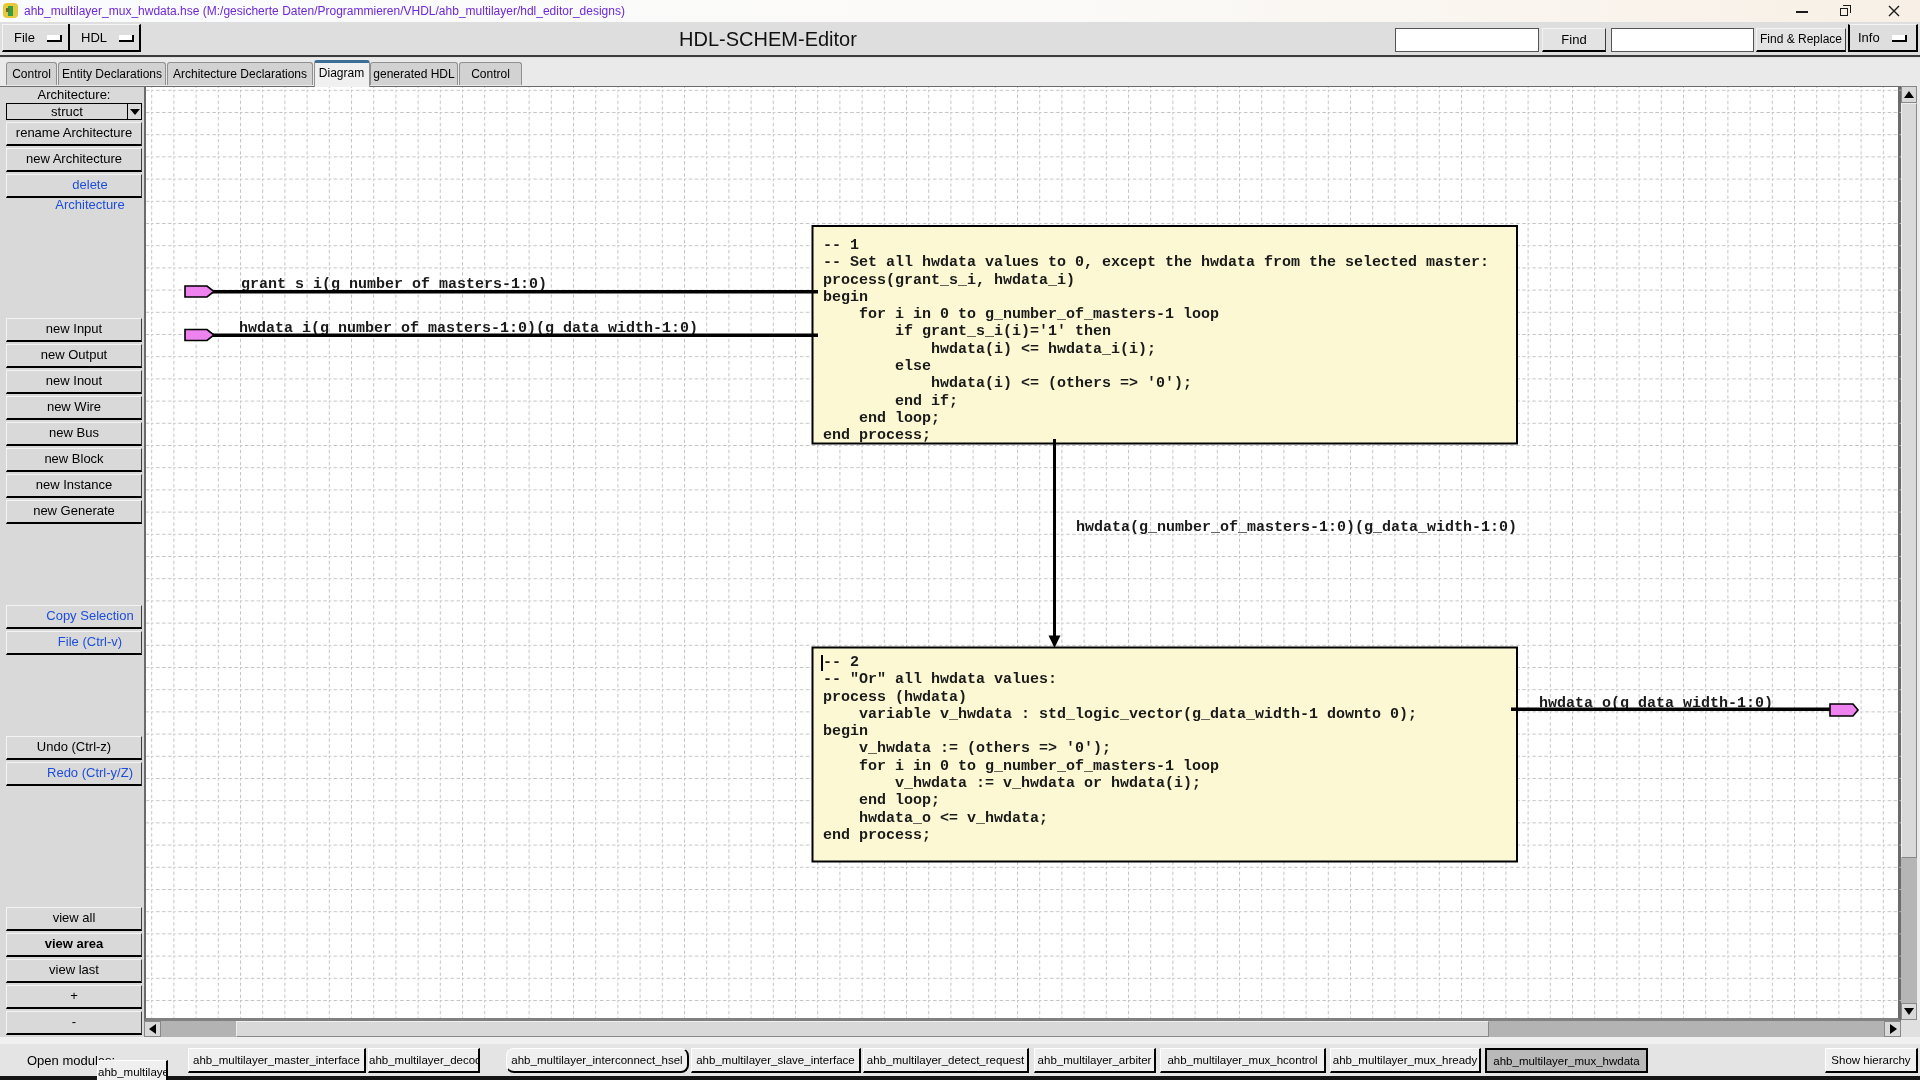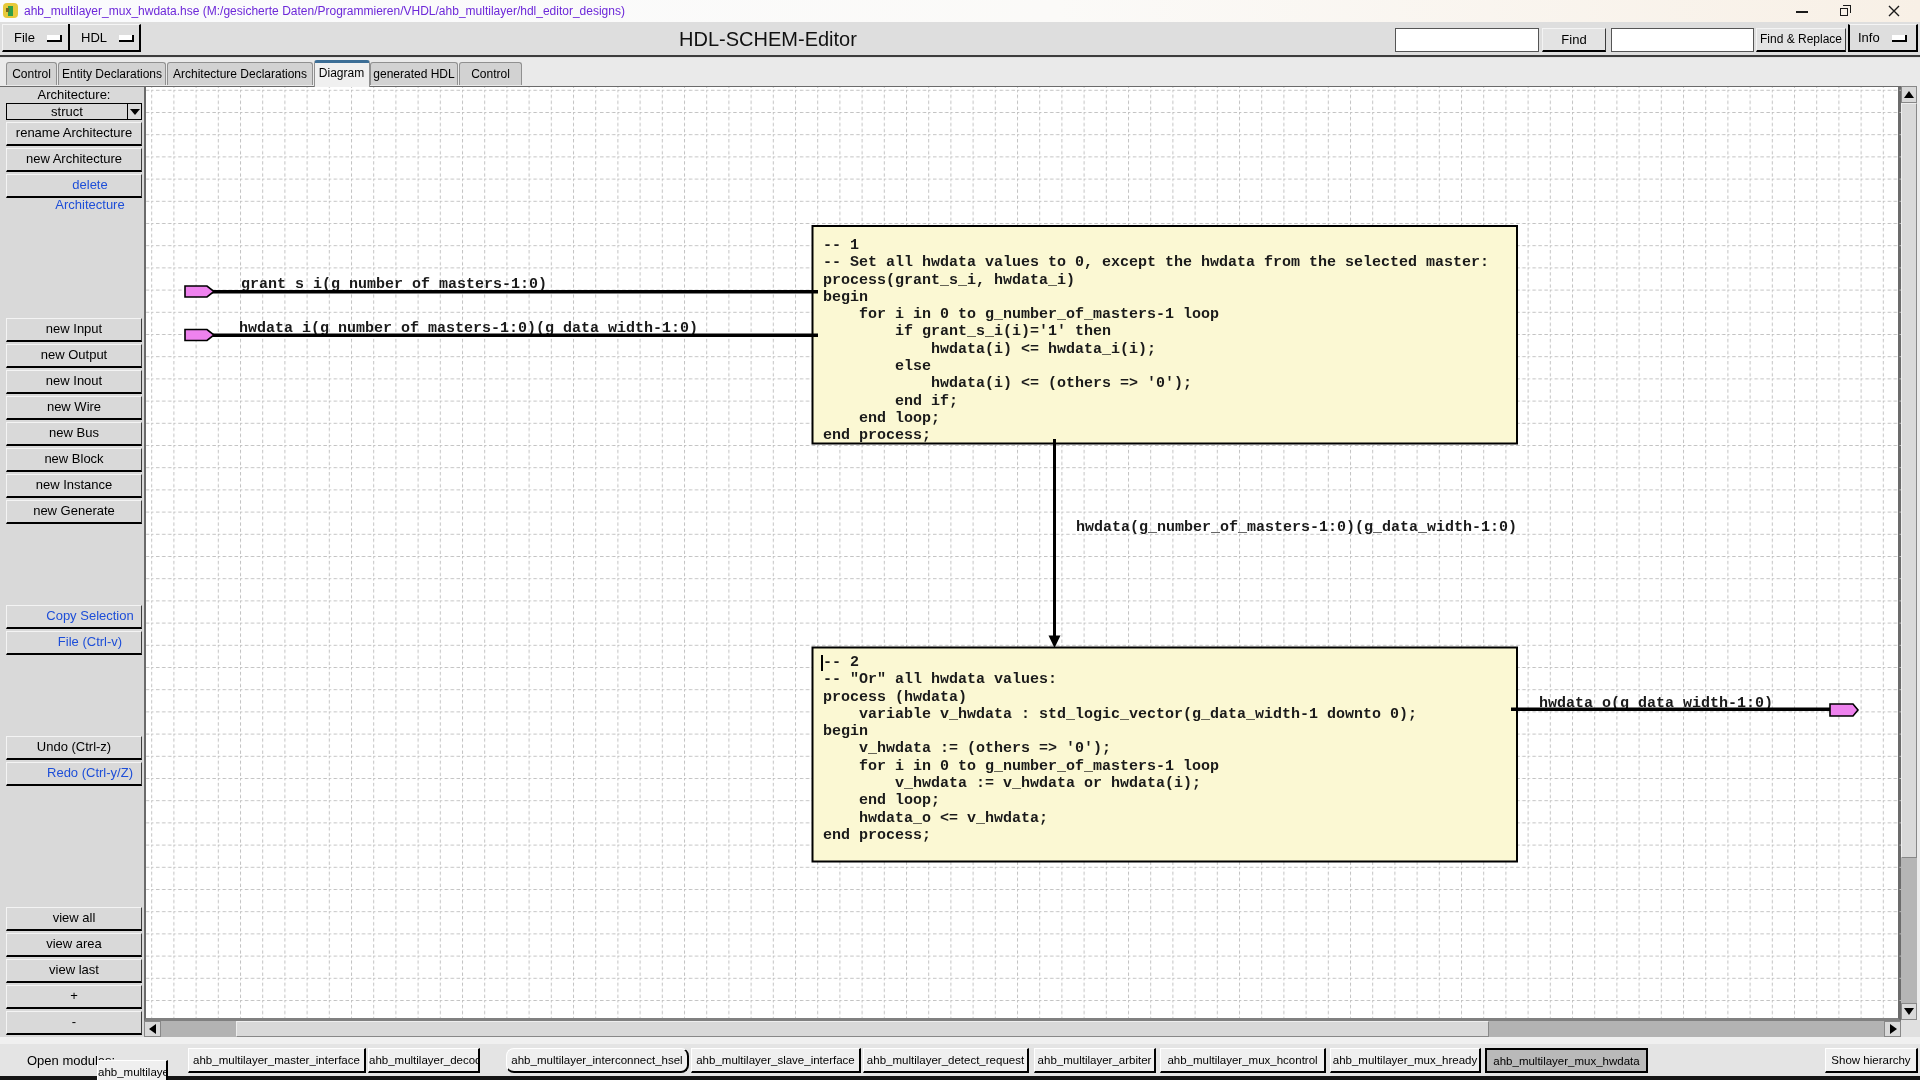--- a/index.html
+++ b/index.html
@@ -94,21 +94,21 @@
 <div class="btn3d side" style="top:396px;">new Wire</div>
 <div class="btn3d side" style="top:422px;">new Bus</div>
 <div class="btn3d side" style="top:448px;">new Block</div>
 <div class="btn3d side" style="top:474px;">new Instance</div>
 <div class="btn3d side" style="top:500px;">new Generate</div>
 <div class="btn3d side gray" style="top:605px;">Copy Selection (Ctrl-c)</div>
 <div class="btn3d side gray" style="top:631px;">File (Ctrl-v)</div>
 <div class="btn3d side" style="top:736px;">Undo (Ctrl-z)</div>
 <div class="btn3d side gray" style="top:762px;">Redo (Ctrl-y/Z)</div>
 <div class="btn3d side" style="top:907px;">view all</div>
-<div class="btn3d side" style="top:933px;">view area</div>
+<div class="btn3d side" style="top:933px;font-weight:bold;">view area</div>
 <div class="btn3d side" style="top:959px;">view last</div>
 <div class="btn3d side" style="top:985px;">+</div>
 <div class="btn3d side" style="top:1011px;">-</div>
 
 <div class="abs" style="left:143.5px;top:85.5px;width:1757.5px;height:935.5px;border-left:2.5px solid #6b6b6b;border-top:1.5px solid #6b6b6b;border-right:3px solid #6b6b6b;border-bottom:3px solid #808080;background:#fff;"></div>
 
 <svg class="abs" style="left:146px;top:87px;" width="1755" height="931" viewBox="0 0 1755 931">
   <defs>
     <pattern id="grid" width="22.2" height="22.2" patternUnits="userSpaceOnUse" x="5.2" y="2.8">
       <path d="M0 0.5 H22.2 M0.5 0 V22.2" stroke="#c2c2c2" stroke-width="1" stroke-dasharray="3.5 2.5" stroke-dashoffset="1.2" fill="none"></path>

